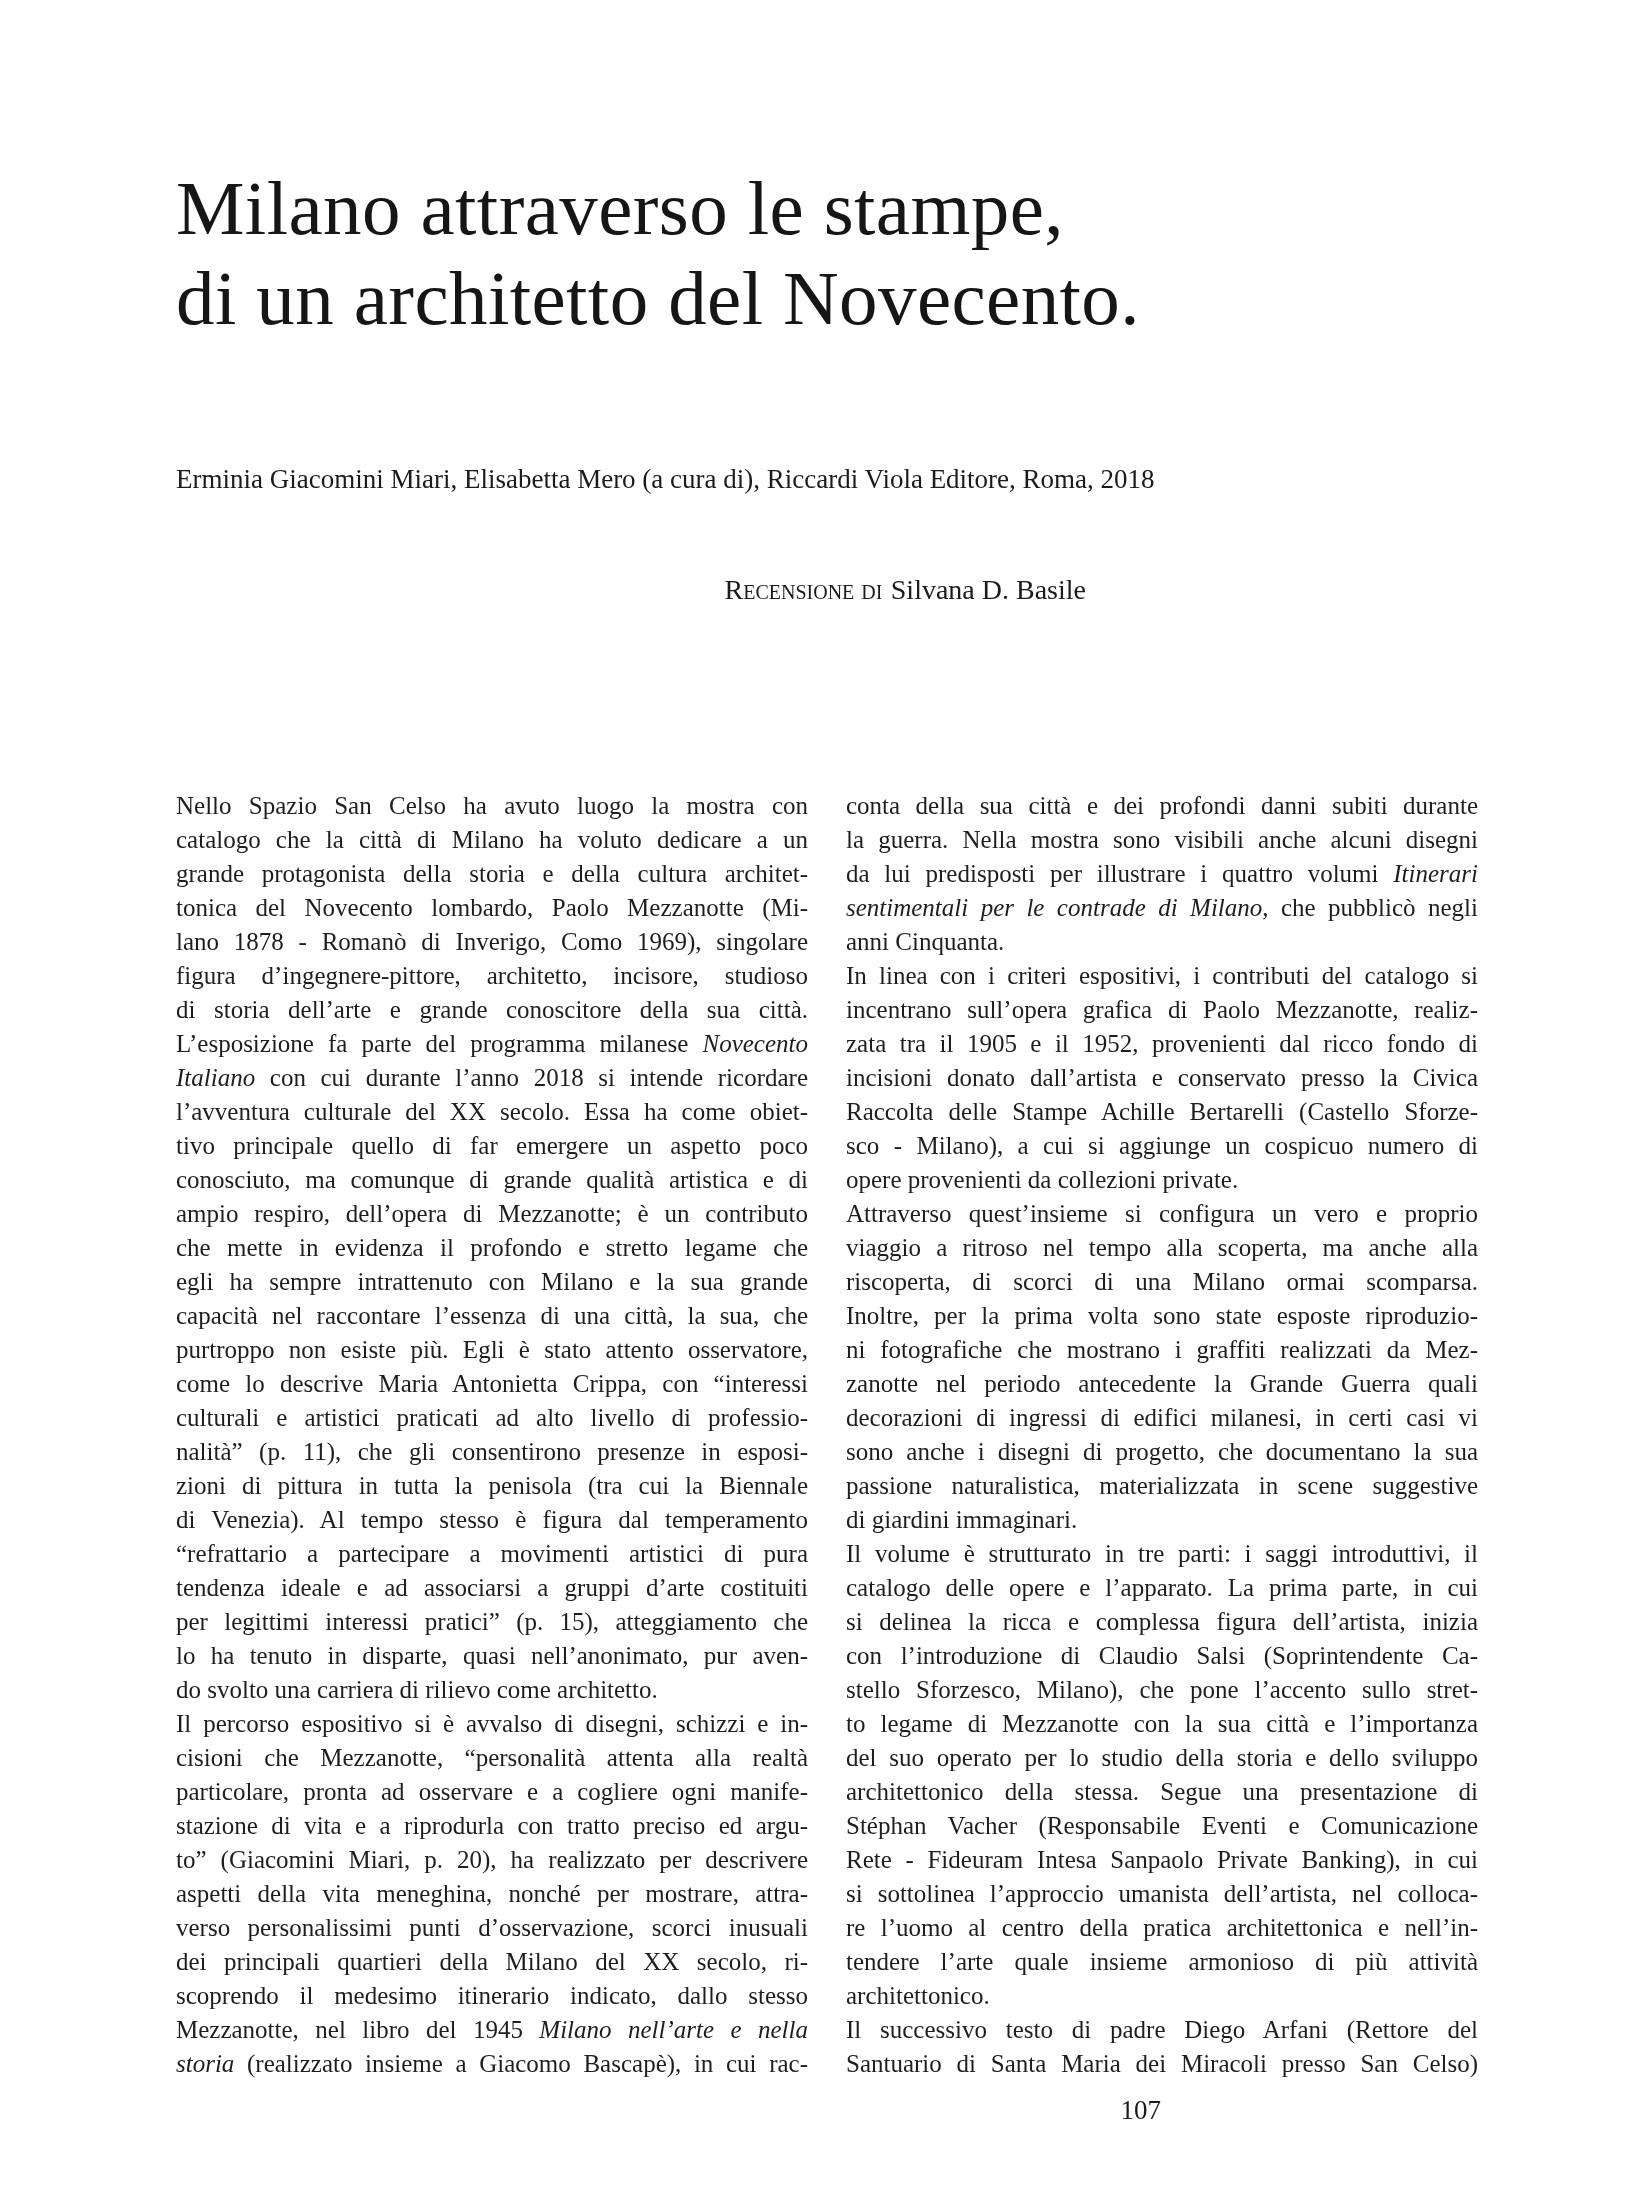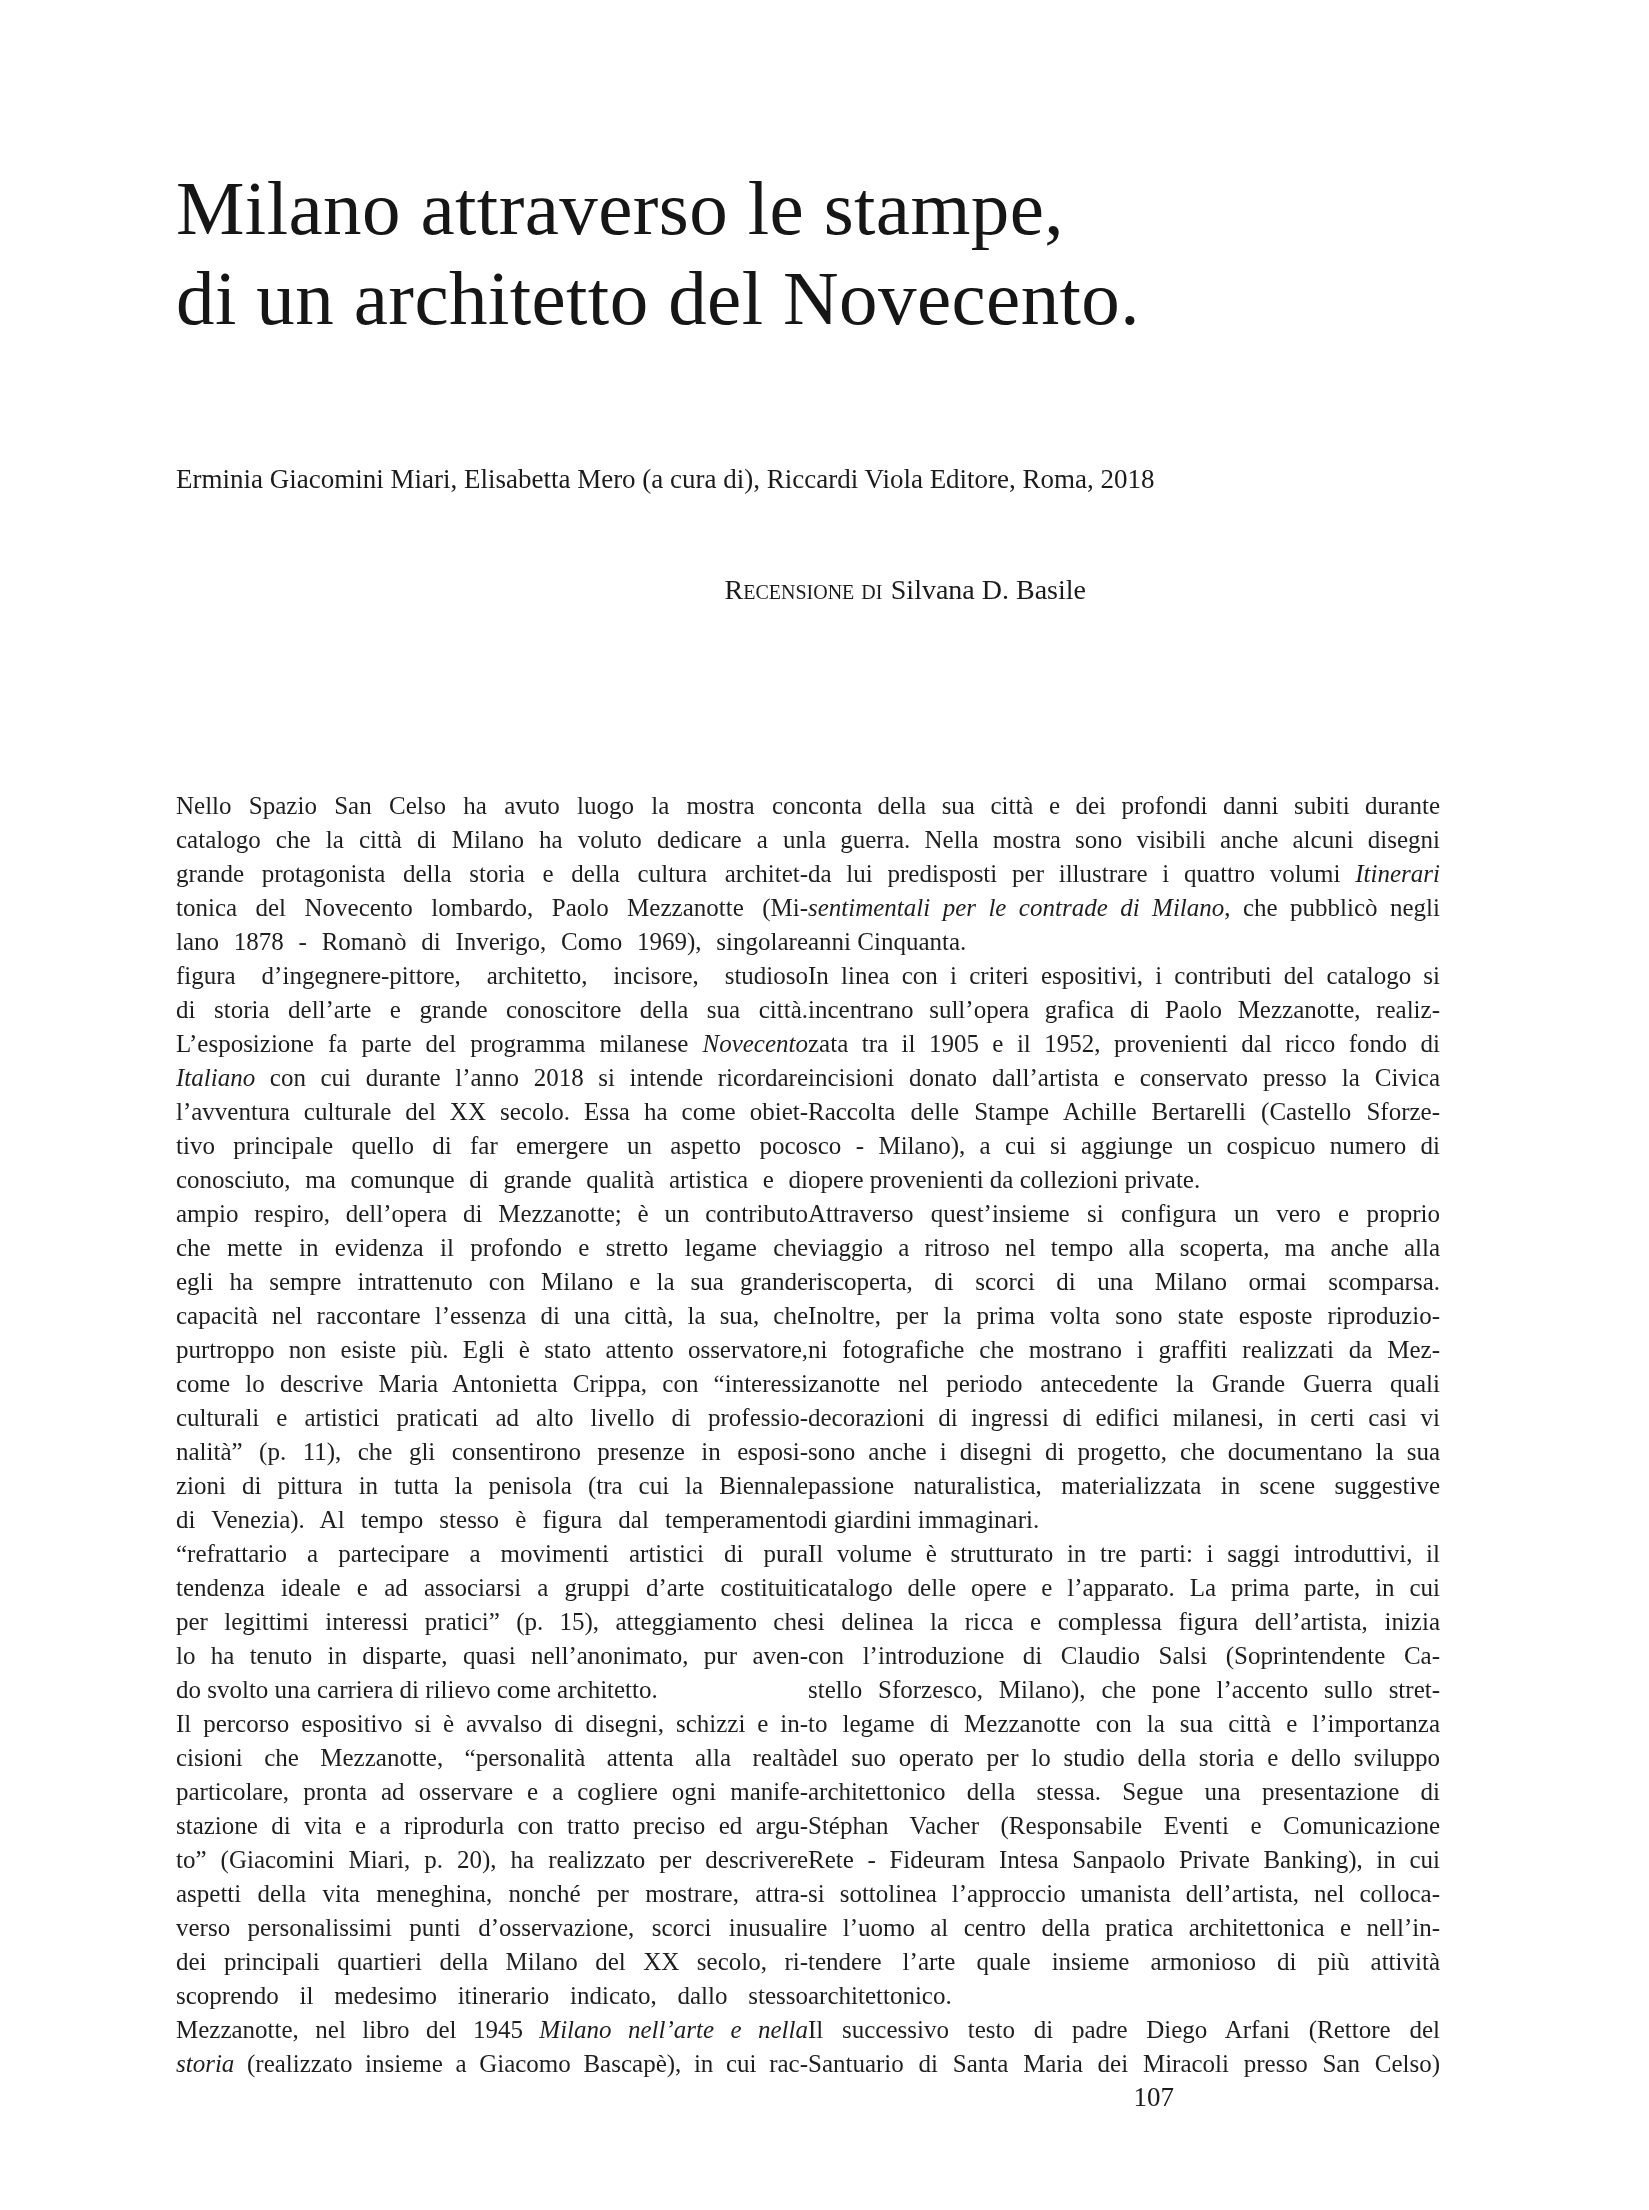--- a/index.html
+++ b/index.html
@@ -18,30 +18,30 @@
     position: absolute; left: 176px; top: 463px; margin: 0;
     font-size: 27px; line-height: 32px; color: #1b1b1b;
   }
   .reviewer {
     position: absolute; top: 560px; right: 253px; margin: 13px;
     font-size: 28px; line-height: 34px; color: #1b1b1b; white-space: nowrap;
   }
   .sc { font-variant: small-caps; margin-right: 0.30em; }
   .columns {
     position: absolute; left: 176px; top: 789px; width: 1302px;
-    display: flex; 
+    display: flex; gap: 38px;
   }
   .col {
     width: 632px; font-size: 25px; line-height: 34px; color: #1e1e1e;
   }
   .line { text-align: justify; text-align-last: justify; }
   .line.pend { text-align-last: left; }
   .it { font-style: italic; }
   .pagenum {
-    position: absolute; top: 2077px; right: 174px; margin: 4px;
+    position: absolute; top: 2077px; right: 174px; margin: 17px;
     font-size: 27px; line-height: 32px; color: #1b1b1b;
   }
 </style>
 </head>
 <body>
 
 <div class="page">
 
   <h1 class="title">
     <span class="tline">Milano attraverso le stampe,</span>

